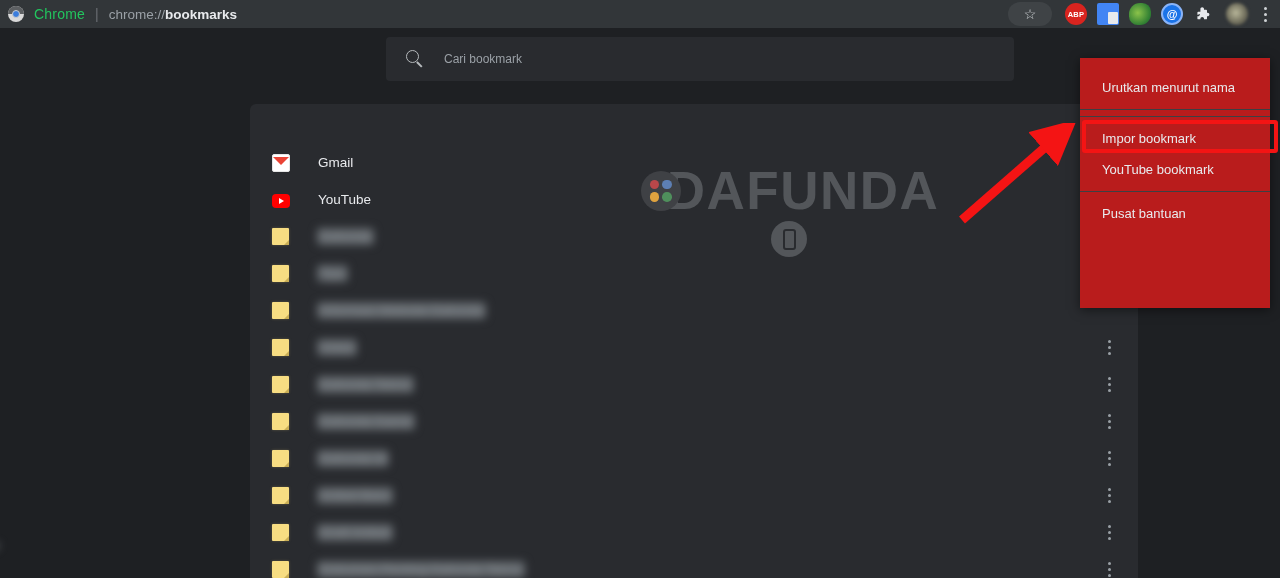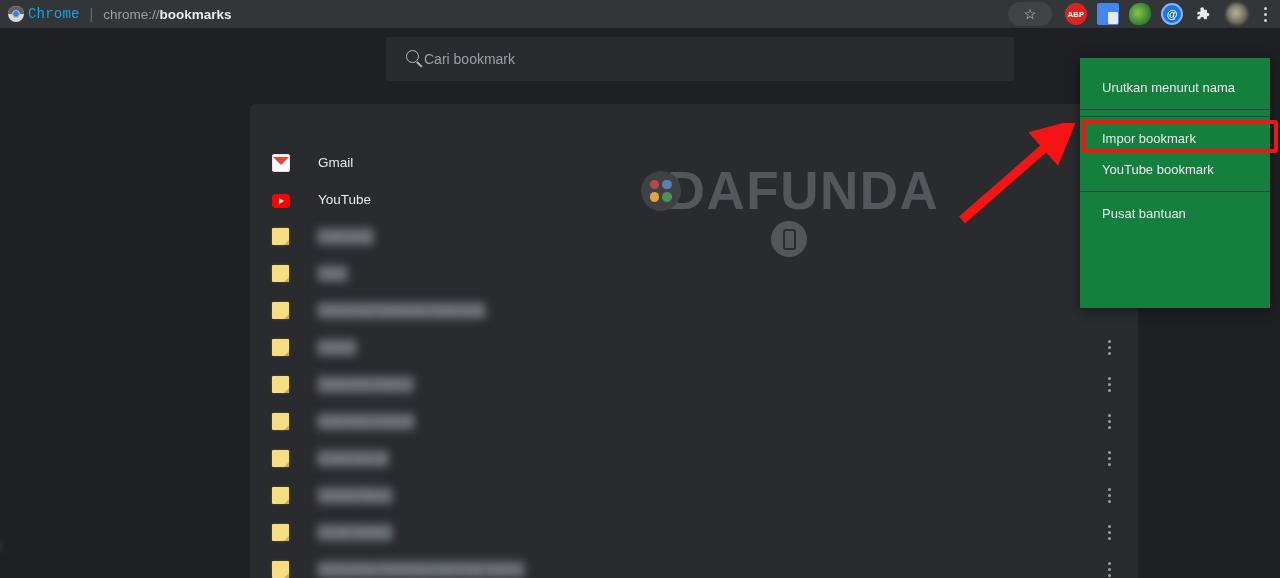--- a/index.html
+++ b/index.html
@@ -22,21 +22,21 @@
     margin-left: 8px; flex: 0 0 auto; position: relative;
     background: #d9d9d9;
     overflow: hidden;
   }
   .chrome-logo .cl-red { position:absolute; left:0; top:0; width:16px; height:8px; background:#5d6063; }
   .chrome-logo .cl-core {
     position:absolute; left:4px; top:4px; width:8px; height:8px;
     border-radius:50%; background:#3b7ddd; border:1px solid #c9ccce;
   }
   .topbar-title {
-    margin-left: 4px; color: #0ea5e9; font-size: 14px; letter-spacing: .2px; font-family: Liberation Mono, monospace;
+    margin-left: 10px; color: #22c55e; font-size: 14px; letter-spacing: .2px;
   }
   .topbar-sep {
     margin: 0 10px; color: #6b6f73; font-size: 14px; font-weight: 300;
   }
   .topbar-url { color: #9aa0a6; font-size: 13.5px; }
   .topbar-url b { color: #e8eaed; font-weight: 700; }
 
   .topbar-right {
     margin-left: auto; display: flex; align-items: center; height: 28px;
   }
@@ -107,22 +107,22 @@
   }
   .search-icon .ring {
     position: absolute; left: 0; top: 0; width: 13px; height: 13px;
     border: 1.6px solid #b6babd; border-radius: 50%;
   }
   .search-icon .stem {
     position: absolute; left: 11px; top: 11px; width: 7px; height: 1.6px;
     background: #b6babd; transform: rotate(45deg); transform-origin: left center;
   }
   .search-input {
-    background: transparent; border: none; outline: none;
-    color: #e8eaed; font-size: 14px; font-family: "Liberation Sans", sans-serif;
+    margin-left: 20px; background: transparent; border: none; outline: none;
+    color: #e8eaed; font-size: 12px; font-family: "Liberation Sans", sans-serif;
     width: 520px;
   }
   .search-input::placeholder { color: #9aa0a6; }
 
   
   .card {
     position: absolute; left: 250px; top: 76px; width: 888px; height: 487px;
     background: #292b2f; border-radius: 6px; overflow: hidden;
   }
   .row {
@@ -196,21 +196,21 @@
     margin-right: 2px;
   }
   .wm-phone span {
     width: 13px; height: 21px; border: 2.5px solid #292b2f; border-radius: 3px;
     display: block;
   }
 
   
   .menu {
     position: absolute; left: 1080px; top: 30px; width: 190px; height: 250px;
-    background: #15803d; box-shadow: 0 2px 10px rgba(0,0,0,.5);
+    background: #b91c1c; box-shadow: 0 2px 10px rgba(0,0,0,.5);
   }
   .menu-item {
     height: 31px; display: flex; align-items: center;
     padding-left: 22px; color: #e8eaed; font-size: 13px; white-space: nowrap;
   }
   .menu-sep { height: 1px; background: #3d4043; margin: 6px 0; }
   .menu-spacer { height: 14px; }
 
   
   .red-box {

